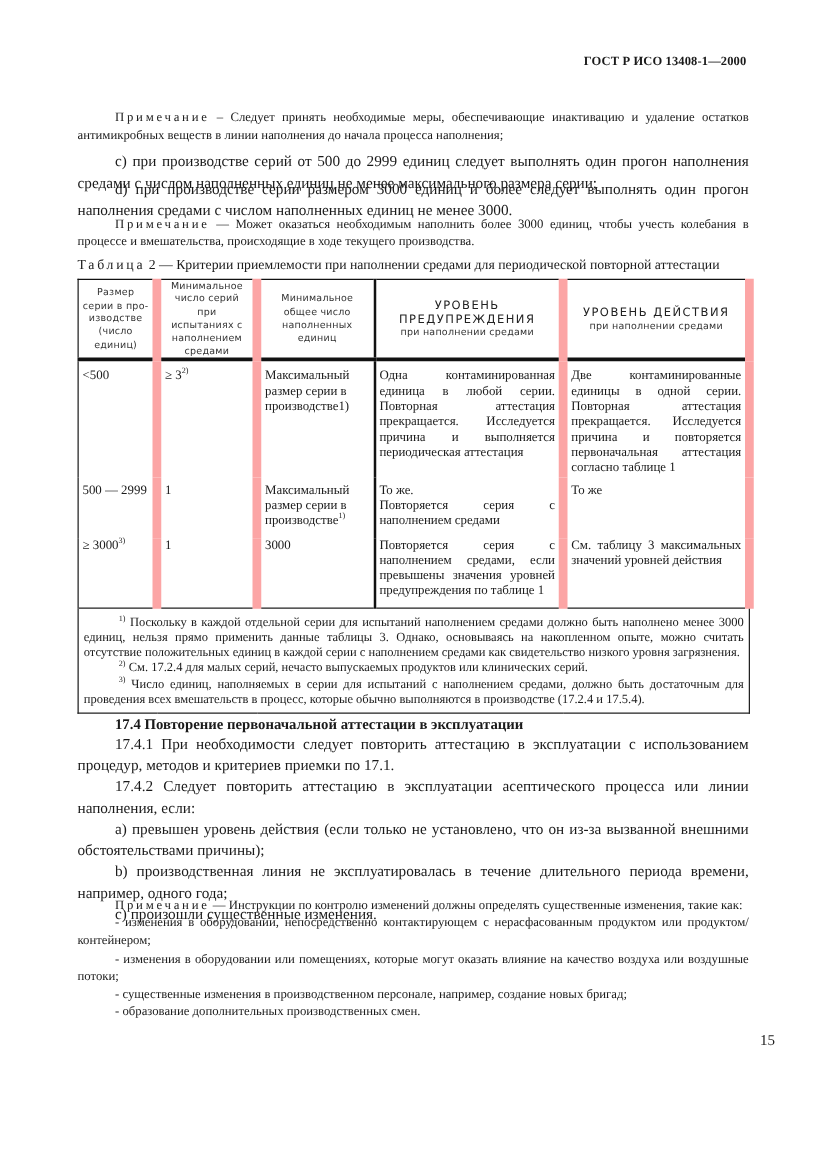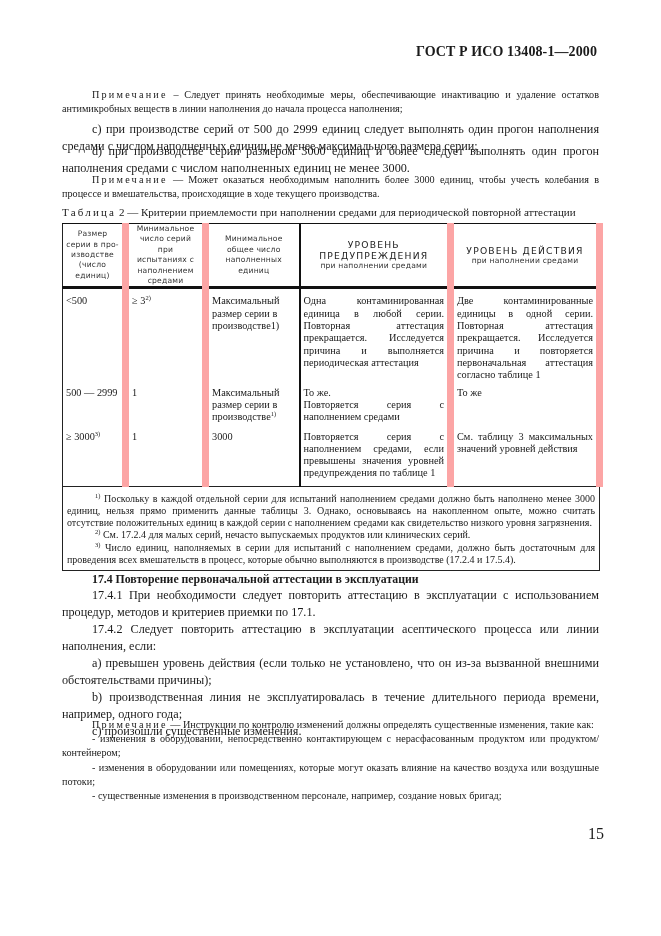--- a/index.html
+++ b/index.html
@@ -2,21 +2,21 @@
 <html><head>
   <meta charset="utf-8">
   <style>
     html, body { margin: 0; padding: 0; background: #fff; }
     body {
       width: 661px; height: 936px; position: relative; overflow: hidden;
       font-family: "Liberation Serif", "DejaVu Serif", serif; color: #1a1a1a;
     }
     .page-header {
       position: absolute; top: 44px; right: 64px;
-      font-weight: bold; font-size: 14px; letter-spacing: 0.1px;
+      font-weight: bold; font-size: 10px; letter-spacing: 0.1px;
     }
     .block { position: absolute; left: 62px; width: 537px; }
     p { margin: 0; }
     .note { font-size: 10.2px; line-height: 14.2px; text-align: justify; }
     .note .ind { padding-left: 30px; }
     .spaced { letter-spacing: 2.2px; }
     .body-text { font-size: 12.2px; line-height: 17px; text-align: justify; }
     .ind { text-indent: 30px; }
 
     .tbl-caption { position: absolute; left: 62px; top: 206px; font-size: 11px; white-space: nowrap; }
@@ -44,21 +44,21 @@
     table.crit tr.r3 td { padding-top: 0; height: 55px; }
     .thick-right { border-right: 2.5px solid #111 !important; }
     table.crit td.fn {
       border: 1px solid #222; border-top: 1px solid #222;
       font-size: 10px; line-height: 12.3px; text-align: justify; padding: 6px 4px 4px 4px;
     }
     .fn p.ind { text-indent: 28px; }
     sup { font-size: 6.5px; line-height: 0; }
 
     .section-title { font-weight: bold; font-size: 11.8px; }
-    .page-number { position: absolute; left: 588px; top: 825px; font-size: 16px; }
+    .page-number { position: absolute; left: 608px; top: 825px; font-size: 12px; }
   </style>
 </head>
 <body>
 
 <div class="page-header">ГОСТ Р ИСО 13408-1—2000</div>
 
 <div class="block" style="top:88px;">
   <p class="note"><span class="ind" style="padding-left:30px"></span><span class="spaced">Примечание</span><span> – Следует принять необходимые меры, обеспечивающие инактивацию и удаление остатков антимикробных веществ в линии наполнения до начала процесса наполнения;</span></p>
 </div>
 <div class="block" style="top:121px;">
@@ -140,15 +140,16 @@
   <p class="body-text ind">a)  превышен уровень действия (если только не установлено, что он из-за вызванной внешними обстоятельствами причины);</p>
   <p class="body-text ind">b)  производственная линия не эксплуатировалась в течение длительного периода времени, например, одного года;</p>
   <p class="body-text ind">c)  произошли существенные изменения.</p>
 </div>
 
 <div class="block" style="top:718px;">
   <p class="note"><span style="padding-left:30px"></span><span class="spaced">Примечание</span><span> — Инструкции по контролю изменений должны определять существенные изменения, такие как:</span></p>
   <p class="note ind" style="text-indent:30px">- изменения в оборудовании, непосредственно контактирующем с нерасфасованным продуктом или продуктом/контейнером;</p>
   <p class="note ind" style="text-indent:30px">- изменения в оборудовании или помещениях, которые могут оказать влияние на качество воздуха или воздушные потоки;</p>
   <p class="note ind" style="text-indent:30px">- существенные изменения в производственном персонале, например, создание новых бригад;</p>
+  <p class="note ind" style="text-indent:30px">- образование дополнительных производственных смен.</p>
 </div>
 
 <div class="page-number">15</div>
 
 </body></html>

